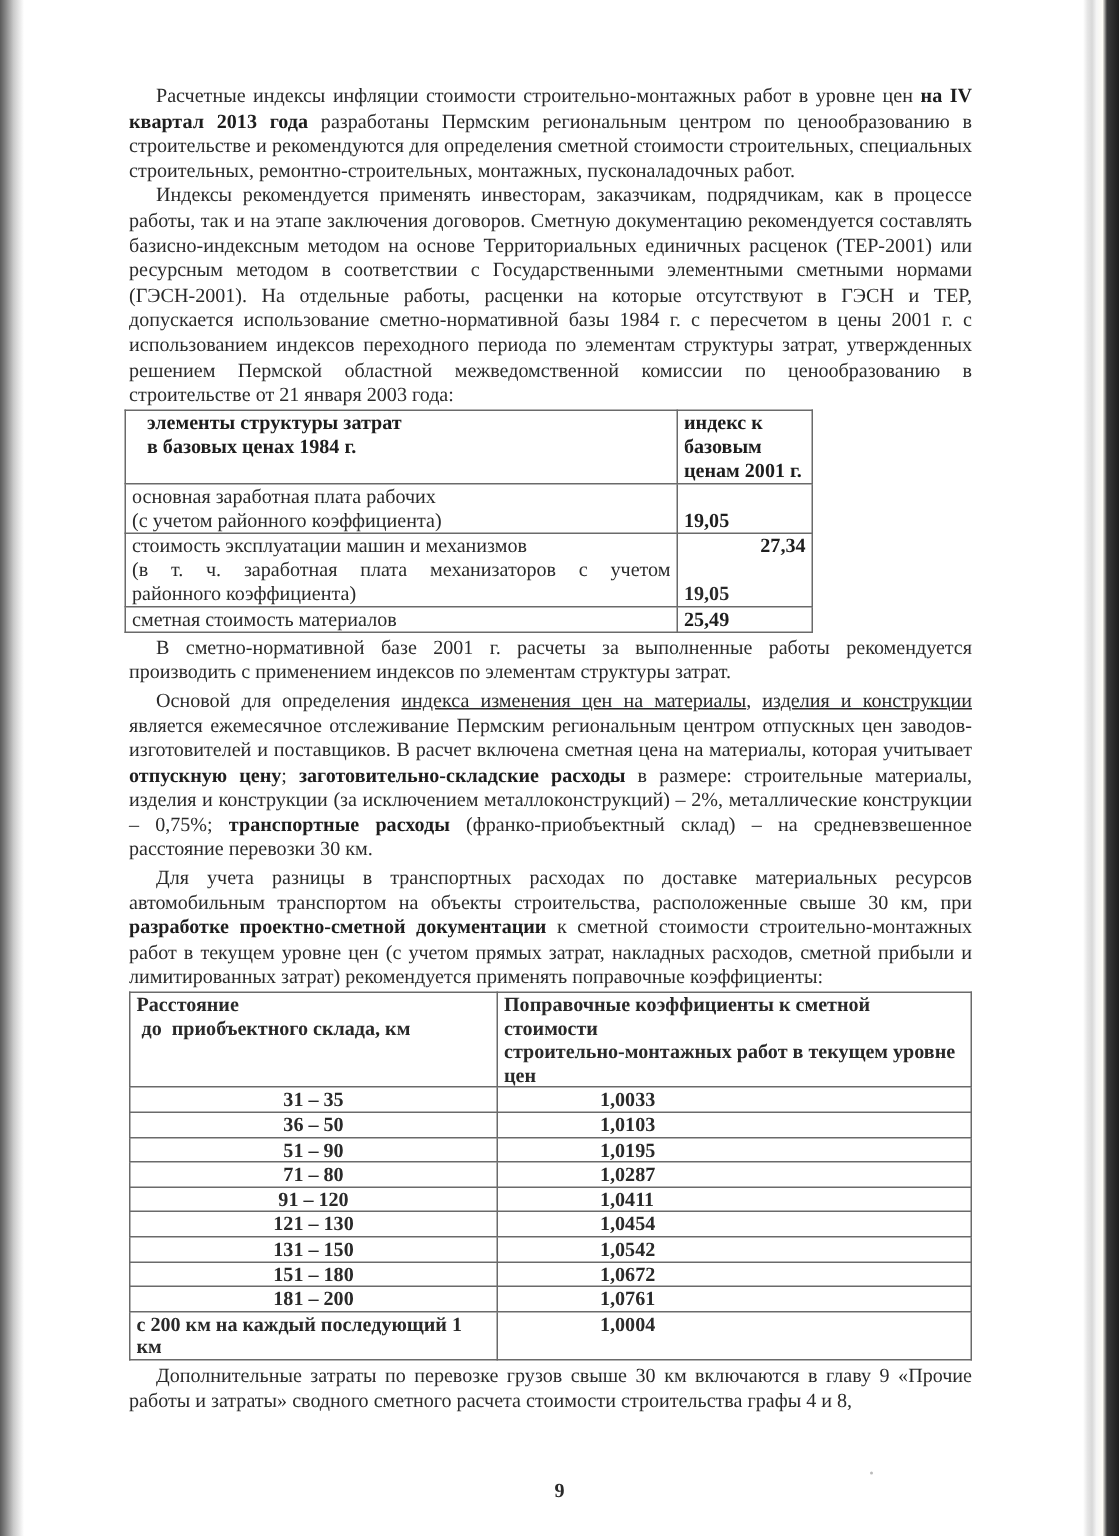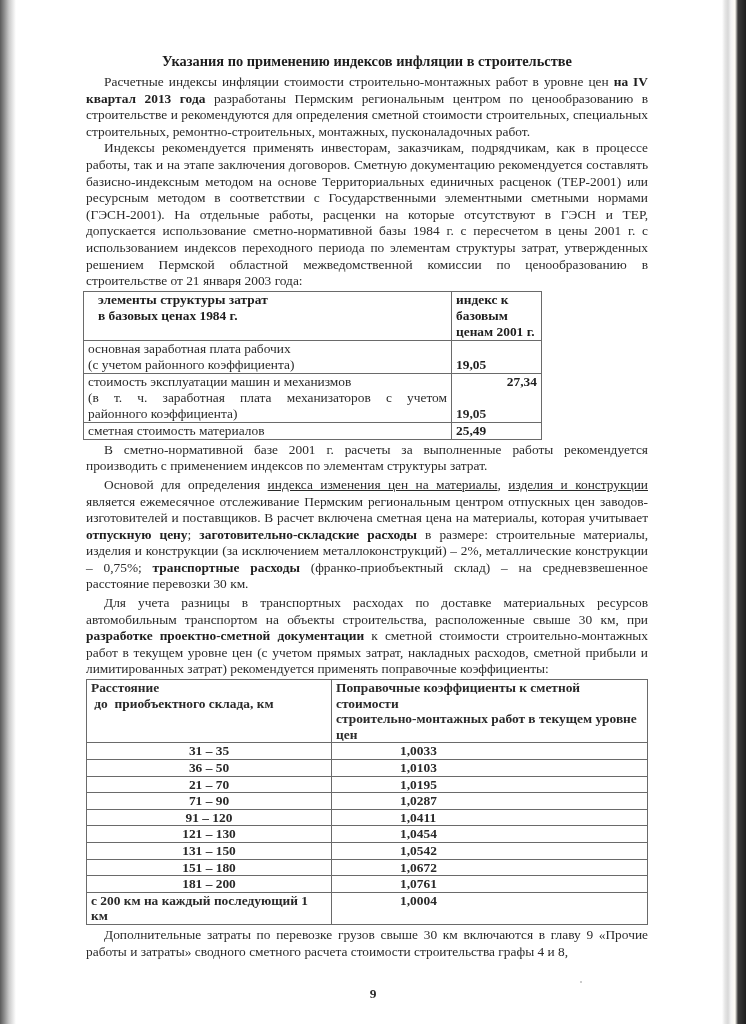--- a/index.html
+++ b/index.html
@@ -57,21 +57,20 @@
   .speck { position: absolute; left: 580px; top: 981px; width: 2px; height: 2px; background: #bbb; border-radius: 50%; }
 </style>
 </head>
 <body>
 
 <div class="edge-left"></div>
 <div class="edge-right"></div>
 
 <div class="page">
   <div class="title">
-    <div>Указания по применению индексов инфляции в строительстве</div>
   </div>
 
   <p><span>Расчетные индексы инфляции стоимости строительно-монтажных работ в уровне цен </span><b>на IV квартал 2013 года</b><span> разработаны Пермским региональным центром по ценообразованию в строительстве и рекомендуются для определения сметной стоимости строительных, специальных строительных, ремонтно-строительных, монтажных, пусконаладочных работ.</span></p>
 
   <p>Индексы рекомендуется применять инвесторам, заказчикам, подрядчикам, как в процессе работы, так и на этапе заключения договоров. Сметную документацию рекомендуется составлять базисно-индексным методом на основе Территориальных единичных расценок   (ТЕР-2001) или ресурсным методом в соответствии с Государственными элементными сметными нормами (ГЭСН-2001). На отдельные работы, расценки на которые  отсутствуют в ГЭСН и ТЕР, допускается использование сметно-нормативной базы 1984 г. с пересчетом в цены 2001 г. с использованием индексов переходного периода по элементам структуры затрат, утвержденных решением Пермской областной межведомственной комиссии по ценообразованию   в строительстве от 21 января 2003 года:</p>
 
   <table class="t1">
     <tbody>
         <tr>
       <td class="c1 hdr">
@@ -129,25 +128,25 @@
       <tbody id="t2-body">
         <tr>
           <td class="c1 dist">31 – 35</td>
           <td class="coef">1,0033</td>
         </tr>
         <tr>
           <td class="c1 dist">36 – 50</td>
           <td class="coef">1,0103</td>
         </tr>
         <tr>
-          <td class="c1 dist">21 – 70</td>
+          <td class="c1 dist">51 – 90</td>
           <td class="coef">1,0195</td>
         </tr>
         <tr>
-          <td class="c1 dist">71 – 90</td>
+          <td class="c1 dist">71 – 80</td>
           <td class="coef">1,0287</td>
         </tr>
         <tr>
           <td class="c1 dist">91 – 120</td>
           <td class="coef">1,0411</td>
         </tr>
         <tr>
           <td class="c1 dist">121 – 130</td>
           <td class="coef">1,0454</td>
         </tr>

